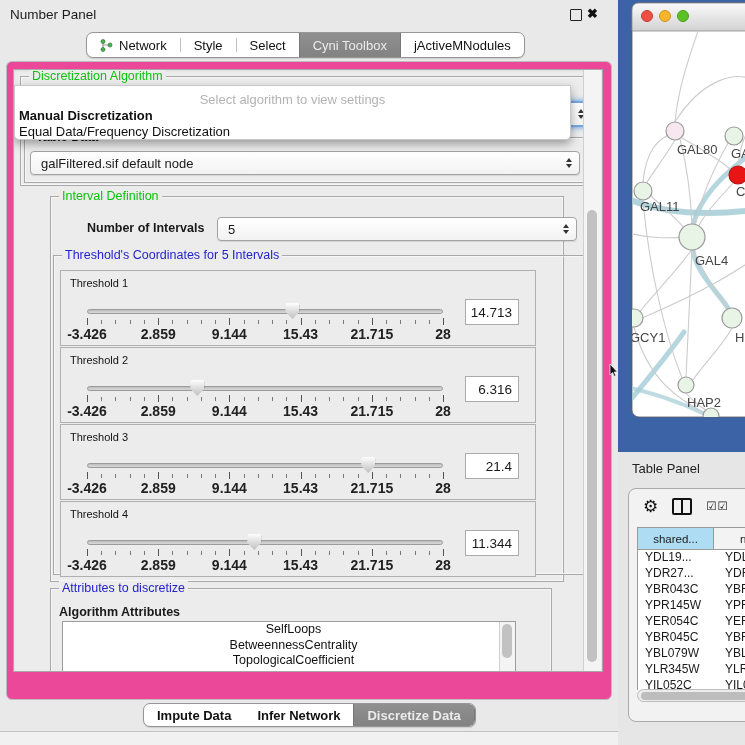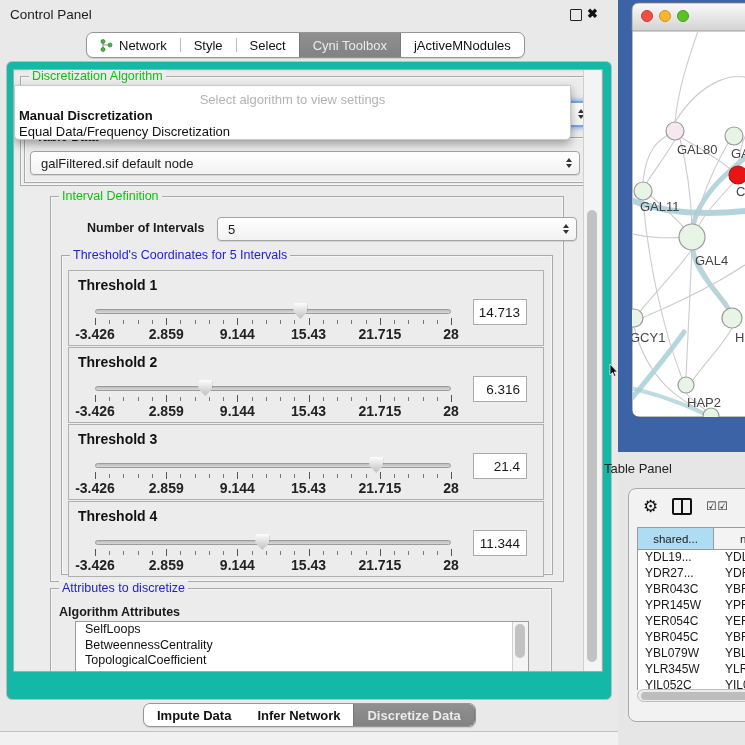--- a/index.html
+++ b/index.html
@@ -16,21 +16,21 @@
   
   .seg-bar{display:flex;align-items:stretch;background:#fff;border:1px solid #969696;border-radius:7px;
     overflow:hidden;height:24px;box-shadow:0 1px 1px rgba(0,0,0,.12);}
   .seg{display:flex;align-items:center;padding:0 13px;font-size:13px;color:#111;cursor:default;white-space:nowrap;}
   .seg.selected{background:linear-gradient(#909090,#828282);color:#ebebeb;
     border-left:1px solid #787878;border-right:1px solid #787878;}
   .seg-sep{width:1px;height:14px;background:#bdbdbd;align-self:center;}
   .net-icon{width:13px;height:13px;margin-right:6px;}
 
   
-  .main-panel{left:6px;top:61px;width:604px;height:637px;background:#14b8a6;border:1px solid #bdbdbd;border-radius:6px;}
+  .main-panel{left:6px;top:61px;width:604px;height:637px;background:#ec4899;border:1px solid #bdbdbd;border-radius:6px;}
   .inset{left:12px;top:68px;width:588px;height:601px;background:#ececec;border:1px solid #a8a8a8;
     box-shadow:inset 0 1px 2px rgba(0,0,0,.08);overflow:hidden;}
 
   .groupbox{position:absolute;border:1px solid #a9a9a9;box-shadow:inset 0 0 0 1px rgba(255,255,255,.55);}
   .group-title{position:absolute;top:-8px;left:8px;background:#ececec;padding:0 3px;font-size:12.5px;line-height:15px;}
   .t-green{color:var(--group-title-green);}
   .t-blue{color:var(--group-title-blue);}
   .t-black{color:#111;font-weight:600;}
 
   .combo{position:absolute;background:linear-gradient(#ffffff,#f2f2f2);border:1px solid #a3a3a3;border-radius:4px;
@@ -43,21 +43,21 @@
   .focus-ring{border:2px solid #76a7e3;box-shadow:0 0 5px 1px rgba(90,150,230,.75);}
 
   
   .popup{left:0;top:15px;width:555px;height:53px;background:#fff;border:1px solid #c9c9c9;border-radius:0 0 5px 5px;
     box-shadow:0 4px 10px rgba(0,0,0,.35);z-index:20;}
   .popup .ph{position:absolute;top:6px;left:0;width:100%;text-align:center;color:#b3b3b3;font-size:13px;}
   .popup .it{position:absolute;left:4px;font-size:13px;color:#111;}
 
   
   .thr-panel{position:absolute;left:6px;width:474px;height:74px;border:1px solid #b0b0b0;background:#ececec;}
-  .thr-label{position:absolute;left:9px;top:6px;font-size:14px;font-weight:bold;color:#111;}
+  .thr-label{position:absolute;left:9px;top:6px;font-size:11px;font-weight:normal;color:#111;}
   .hslider{position:absolute;left:26px;top:36px;width:356px;height:34px;}
   .track{position:absolute;left:0;top:2px;width:100%;height:5px;border-radius:3px;
     background:linear-gradient(#bdbdbd,#d9d9d9);border:1px solid #9b9b9b;box-sizing:border-box;}
   .thumb{position:absolute;top:-4px;width:14px;height:16px;
     background:linear-gradient(#fdfdfd,#bfbfbf);
     clip-path:polygon(8% 0,92% 0,100% 14%,100% 55%,50% 100%,0 55%,0 14%);
     filter:drop-shadow(0 0 1px rgba(0,0,0,.65));}
   .ticks{position:absolute;left:0;top:11px;width:100%;height:8px;}
   .tick{position:absolute;top:2px;width:1px;height:4px;background:#777;}
   .tick.major{top:0;height:7px;background:#555;}
@@ -73,21 +73,21 @@
   .vthumb{position:absolute;left:2px;width:10px;border-radius:6px;background:#c2c2c2;}
 
   .apply-btn{left:268px;top:671px;width:66px;height:22px;background:linear-gradient(#ffffff,#ececec);
     border:1px solid #9c9c9c;border-radius:5px;font-size:13.5px;font-weight:600;display:flex;align-items:center;justify-content:center;}
 
   .bottom-strip{left:0;top:732px;width:618px;height:13px;background:#f1f1f1;}
 
   
   .net-svg{left:618px;top:0;width:127px;height:452px;}
   .right-lower{left:618px;top:452px;width:127px;height:293px;background:#e6e6e6;}
-  .tp-title{left:604px;top:461px;font-size:13px;color:#222;}
+  .tp-title{left:632px;top:461px;font-size:13px;color:#222;}
   .table-win{left:628px;top:488px;width:130px;height:232px;background:#f2f2f2;border:1px solid #a9a9a9;border-radius:8px;}
   .tw-toolbar{position:absolute;left:0;top:0;width:100%;height:34px;display:flex;align-items:center;gap:14px;padding-left:14px;box-sizing:border-box;}
   .gear{font-size:17px;color:#111;line-height:1;}
   .split-icon{width:16px;height:13px;border:2px solid #111;border-radius:2px;position:relative;}
   .split-icon::after{content:"";position:absolute;left:50%;top:0;width:2px;height:100%;background:#111;transform:translateX(-1px);}
   .cbx{font-size:11.5px;color:#111;letter-spacing:1px;}
   .tgrid{position:absolute;left:8px;top:38px;width:122px;border:1px solid #9a9a9a;border-bottom:none;box-sizing:border-box;}
   .thead{display:flex;height:21px;font-size:11.5px;border-bottom:1px solid #9a9a9a;}
   .th1{width:76px;background:var(--table-header-blue);display:flex;align-items:center;justify-content:center;border-right:1px solid #9a9a9a;box-sizing:border-box;}
   .th2{flex:1;background:#f3f3f3;display:flex;align-items:center;padding-left:26px;}
@@ -100,21 +100,21 @@
   .hthumb{position:absolute;left:3px;top:1.5px;width:112px;height:8px;background:#bdbdbd;border-radius:5px;}
 
   .cursor{left:609px;top:364px;width:9px;height:13px;}
 </style>
 </head>
 <body>
 
 <div id="screen">
 
   <div class="abs cp-window">
-    <div class="abs cp-title">Control Panel</div>
+    <div class="abs cp-title">Number Panel</div>
     <div class="abs float-btn"></div>
     <div class="abs close-btn">✖</div>
 
     <div class="abs seg-bar" style="left:86px;top:32px;">
       <div class="seg">
         <svg class="net-icon" viewBox="0 0 13 13">
           <line x1="3" y1="2.5" x2="3" y2="10.5" stroke="#9a9a9a" stroke-width="1.2"></line>
           <line x1="3" y1="6" x2="9" y2="6" stroke="#9a9a9a" stroke-width="1.2"></line>
           <circle cx="3" cy="2.5" r="2" fill="#4caf50" stroke="#2e7d32" stroke-width=".7"></circle>
           <circle cx="3" cy="10.5" r="2" fill="#4caf50" stroke="#2e7d32" stroke-width=".7"></circle>
@@ -174,21 +174,21 @@
 
           <div class="abs" style="left:36px;top:24px;font-size:12.5px;font-weight:bold;">Number of Intervals</div>
           <div class="combo" style="left:166px;top:20px;width:326px;">
             <span>5</span>
             <span class="stepper">
                 <i class="up"></i>
                 <i class="dn"></i>
               </span>
           </div>
 
-          <div class="groupbox" style="left:10px;top:58px;width:490px;height:318px;">
+          <div class="groupbox" style="left:2px;top:58px;width:490px;height:318px;padding-left:48px;">
             <div class="group-title t-blue">Threshold's Coordinates for 5 Intervals</div>
 
             <div class="thr-panel" style="top:14px;">
               <div class="thr-label">Threshold 1</div>
               <div class="hslider">
                 <div class="track"></div>
                 <div class="thumb" style="left: calc(57.7197% - 7px);"></div>
                 <div class="ticks">
                     <div class="tick major" style="left: 0%;"></div>
                     <div class="tick" style="left: 4%;"></div>
@@ -362,21 +362,21 @@
                   </div>
               </div>
               <div class="val-box">11.344</div>
             </div>
           </div>
         </div>
 
         <div class="groupbox" style="left:36px;top:518px;width:500px;height:120px;">
           <div class="group-title t-blue">Attributes to discretize</div>
           <div class="abs" style="left:8px;top:16px;font-size:12.5px;font-weight:bold;">Algorithm Attributes</div>
-          <div class="attr-list" style="left:24px;top:32px;width:452px;height:70px;">
+          <div class="attr-list" style="left:11px;top:32px;width:452px;height:70px;text-align:center;">
             <div class="attr-item">SelfLoops</div>
             <div class="attr-item">BetweennessCentrality</div>
             <div class="attr-item">TopologicalCoefficient</div>
             <div class="vscroll" style="right:0;top:0;height:100%;">
               <div class="vthumb" style="top:2px;height:34px;"></div>
             </div>
           </div>
         </div>
 
         <div class="vscroll" style="left:569px;top:0;height:601px;width:17px;">

